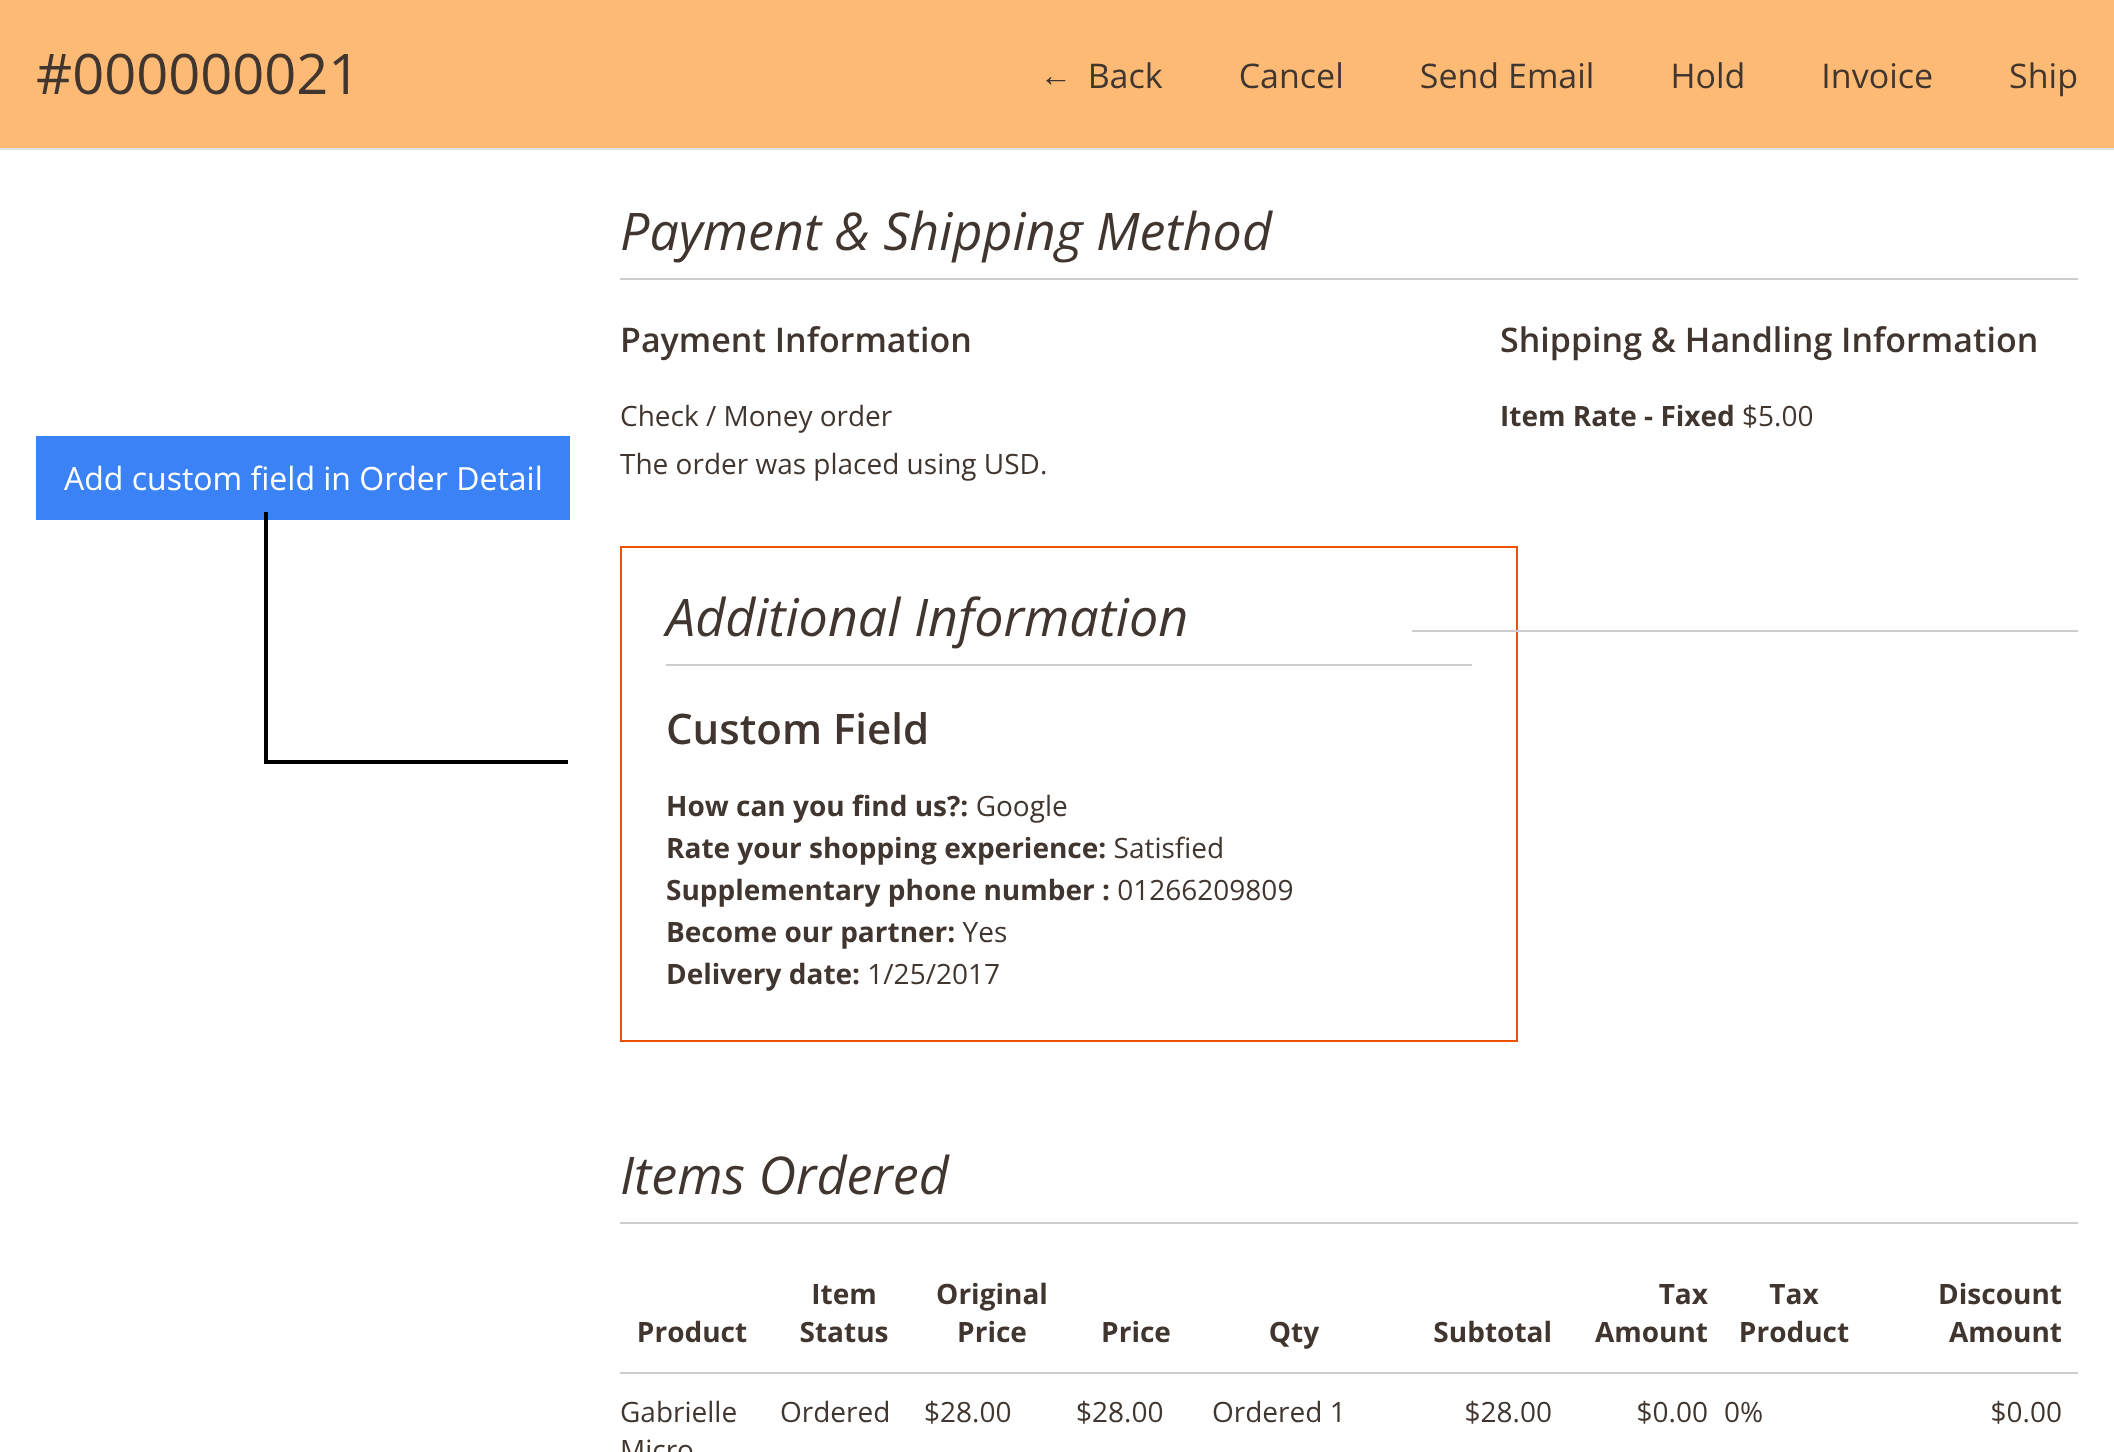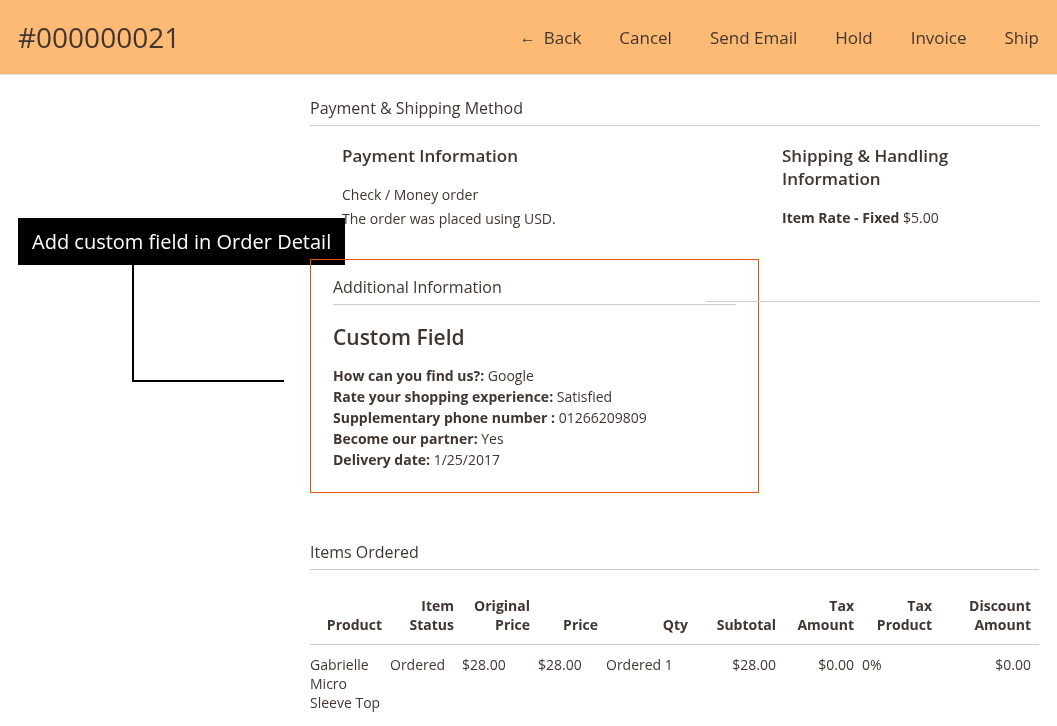--- a/index.html
+++ b/index.html
@@ -34,30 +34,31 @@
     color: #41362f;
   }
   .action-link { cursor: pointer; display: flex; align-items: center; gap: 8px; }
   .action-link .arrow { font-size: 16px; line-height: 1; }
   .content {
     margin-left: 310px;
     margin-right: 18px;
     padding-top: 8px;
   }
   .section-title {
-    font-size: 16px;
+    font-size: 26px;
     color: #41362f;
     font-weight: 400;
     border-bottom: 1px solid #ccc;
     padding-bottom: 6px;
     margin-bottom: 18px;
     margin-top: 14px;
+    font-style: italic;
   }
   .two-col { display: flex; gap: 40px; }
-  .col-left { flex: 0 0 400px; margin-left: 32px; }
+  .col-left { flex: 0 0 400px; }
   .col-right { flex: 1; }
   .sub-title {
     font-size: 17px;
     font-weight: 600;
     color: #41362f;
     margin-bottom: 16px;
   }
   .plain-text { font-size: 14px; line-height: 1.7; color: #41362f; }
   .highlight-box {
     border: 1px solid #eb5202;
@@ -69,23 +70,23 @@
     border-bottom: 1px solid #ccc;
     margin-top: 0;
     margin-bottom: 18px;
   }
   .field-row { line-height: 1.5; font-size: 14px; }
   .field-row .label { font-weight: 700; }
   .callout-label {
     position: absolute;
     left: 18px;
     top: 218px;
-    background: #000000;
+    background: #3b82f6;
     color: #fff;
-    font-size: 20px;
+    font-size: 16px;
     font-weight: 400;
     padding: 10px 14px;
   }
   .callout-line-v {
     position:absolute;
     left: 132px;
     top: 256px;
     width: 0;
     height: 124px;
     border-left: 2px solid #000;
@@ -99,21 +100,21 @@
     border-top: 2px solid #000;
   }
   .items-title { margin-top: 48px; }
   table.items {
     width: 100%;
     border-collapse: collapse;
     margin-top: 8px;
     font-size: 14px;
   }
   table.items th {
-    text-align: right;
+    text-align: center;
     font-weight: 700;
     padding: 8px 8px 10px 0;
     border-bottom: 1px solid #ccc;
     vertical-align: bottom;
     color:#41362f;
   }
   table.items td {
     padding: 10px 8px 0 0;
     vertical-align: top;
     color:#41362f;

